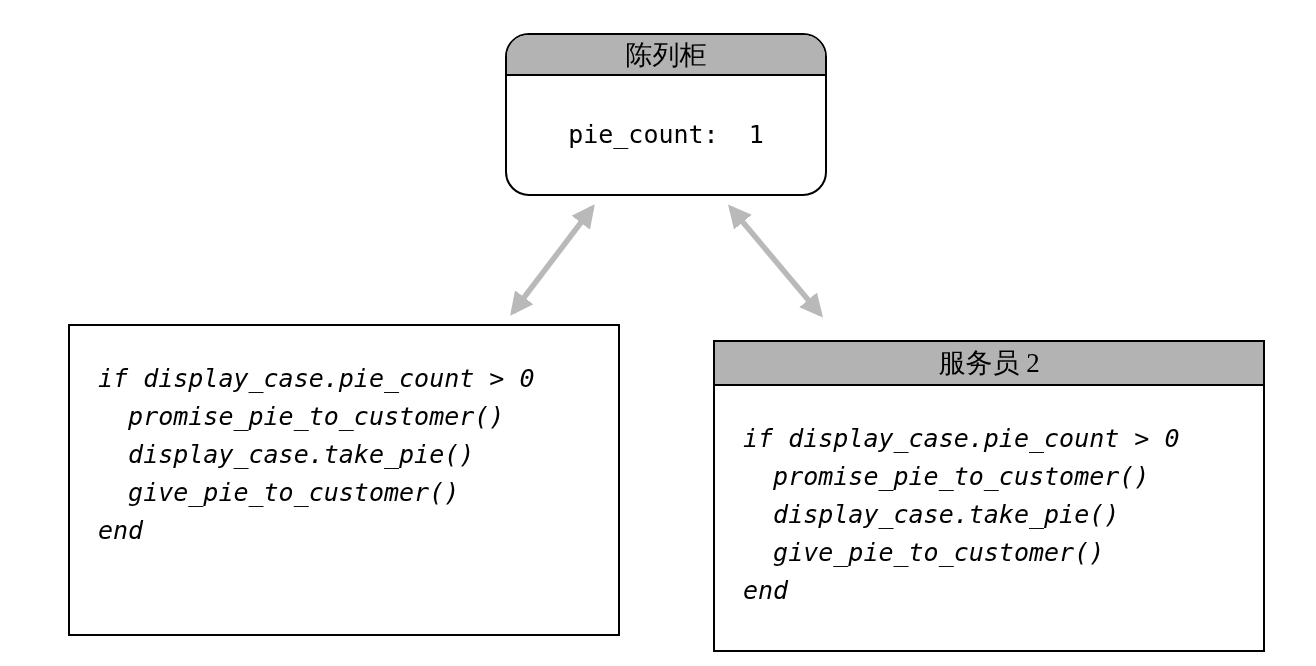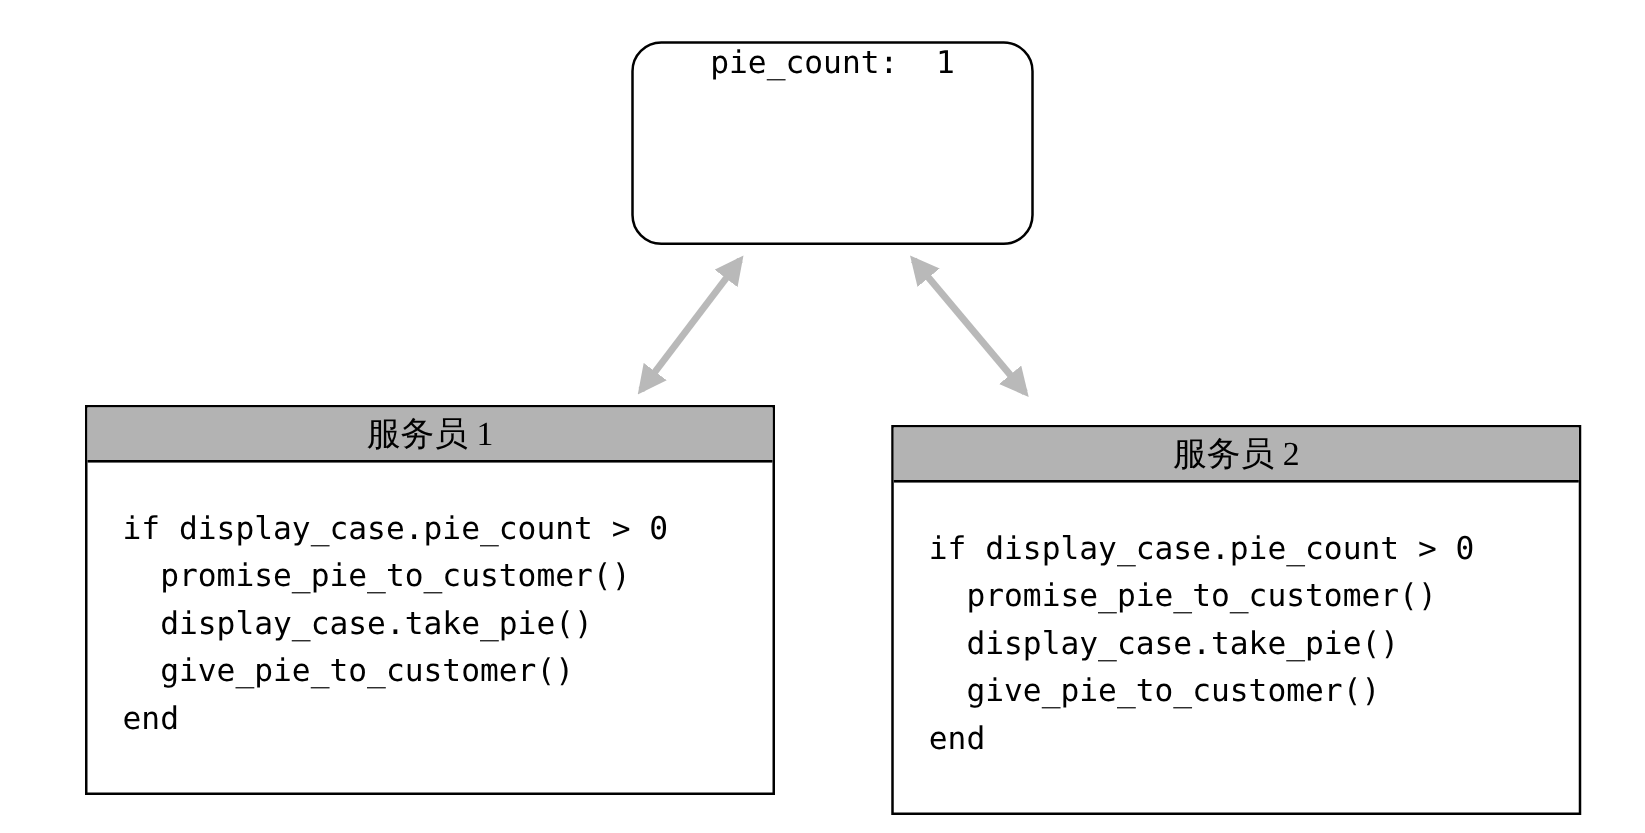--- a/index.html
+++ b/index.html
@@ -55,20 +55,21 @@
     border-radius: 24px;
   }
   .display-case .node-header {
     height: 41px;
     border-top-left-radius: 21px;
     border-top-right-radius: 21px;
   }
   .display-case-body {
     height: 117px;
     display: flex;
+    align-items: center;
     justify-content: center;
   }
   .mono {
     font-family: "DejaVu Sans Mono", "Liberation Mono", monospace;
     font-size: 25px;
     color: #000000;
     white-space: pre;
   }
 
   
@@ -76,20 +77,21 @@
     width: 552px;
     height: 312px;
   }
   .server-1 { left: 68px;  top: 324px; }
   .server-2 { left: 713px; top: 340px; }
   .server .node-header {
     height: 44px;
   }
   .code-body {
     padding: 34px 0 0 28px;
+    font-style: italic;
   }
   .code-line {
     font-family: "DejaVu Sans Mono", "Liberation Mono", monospace;
     font-size: 25px;
     line-height: 38px;
     color: #000000;
     white-space: pre;
   }
 </style>
 </head>
@@ -101,29 +103,29 @@
     <defs>
       <marker id="arrowhead" viewBox="0 0 10 10" refX="8" refY="5" markerWidth="4.2" markerHeight="4.2" orient="auto-start-reverse">
         <path d="M0,0 L10,5 L0,10 z" fill="#b9b9b9"></path>
       </marker>
     </defs>
     <line x1="592" y1="208" x2="513" y2="312" stroke="#b9b9b9" stroke-width="5.5" marker-start="url(#arrowhead)" marker-end="url(#arrowhead)"></line>
     <line x1="731" y1="208" x2="820" y2="314" stroke="#b9b9b9" stroke-width="5.5" marker-start="url(#arrowhead)" marker-end="url(#arrowhead)"></line>
   </svg>
 
   <div class="node display-case">
+    <div class="node-header">
+      <span class="node-title">陈列柜</span>
+    </div>
     <div class="display-case-body">
       <span class="mono">pie_count:  1</span>
     </div>
   </div>
 
   <div class="node server server-1">
-    <div class="node-header">
-      <span class="node-title">服务员 1</span>
-    </div>
     <div class="code-body">
       <div class="code-line">if display_case.pie_count &gt; 0</div>
       <div class="code-line">  promise_pie_to_customer()</div>
       <div class="code-line">  display_case.take_pie()</div>
       <div class="code-line">  give_pie_to_customer()</div>
       <div class="code-line">end</div>
     </div>
   </div>
 
   <div class="node server server-2">

